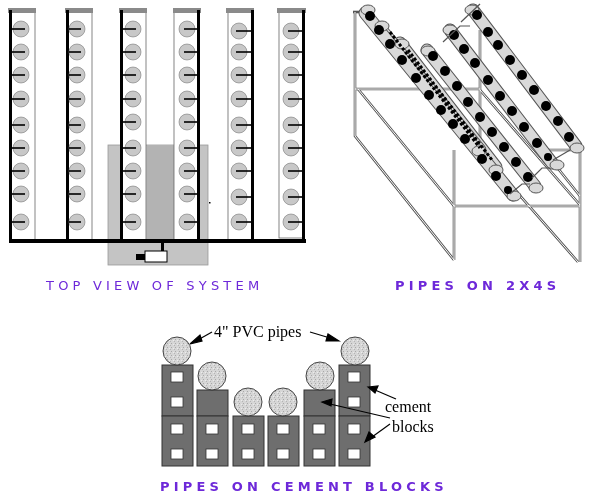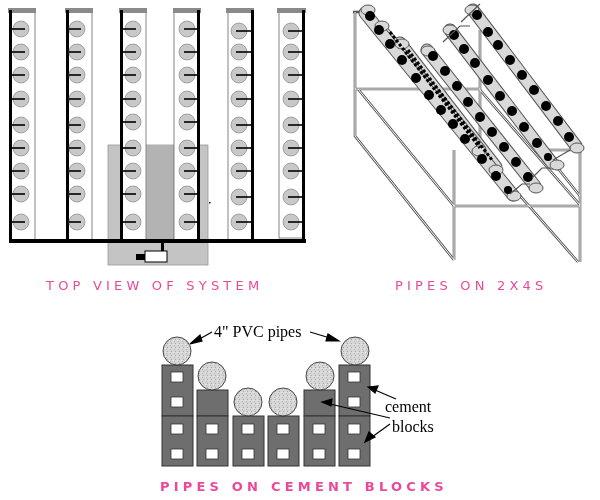--- a/index.html
+++ b/index.html
@@ -1,19 +1,19 @@
 <!DOCTYPE html>
 <html><head>
 <meta charset="utf-8">
 <style>
   html, body { margin:0; padding:0; background:#ffffff; }
   body { width:600px; height:500px; position:relative; overflow:hidden; font-family:"DejaVu Sans", sans-serif; }
   .panel { position:absolute; }
   svg { display:block; }
-  .caption { position:absolute; font-family:"DejaVu Sans", sans-serif; font-size:13px; letter-spacing:4.2px; color:#ec4899; white-space:nowrap; }
+  .caption { position:absolute; font-family:"DejaVu Sans", sans-serif; font-size:13px; letter-spacing:4.2px; color:#6d28d9; white-space:nowrap; }
   .annot { font-family:"Liberation Serif", "DejaVu Serif", serif; }
 </style>
 </head>
 <body>
 
 <div class="panel" style="left:0;top:0;width:320px;height:270px;">
   <svg width="320" height="270" viewBox="0 0 320 270">
 
     <rect x="108" y="145" width="100" height="120" fill="#c4c4c4" stroke="#999" stroke-width="0.8"></rect>
     <rect x="147" y="145" width="27" height="95" fill="#b3b3b3"></rect>
@@ -334,21 +334,21 @@
 
     <g fill="none" stroke="#555" stroke-width="1.2">
       <polyline points="113,42 130,26 140,26"></polyline>
       <polyline points="131,22 150,4"></polyline>
       <polyline points="180,194 192,184 200,184"></polyline>
       <polyline points="202,178 212,168 220,168"></polyline>
       <polyline points="223,160 240,150"></polyline>
     </g>
   </svg>
 </div>
-<div class="caption" style="left:395px;top:278px;">PIPES ON 2X4S</div>
+<div class="caption" style="left:395px;top:278px;font-weight:bold;">PIPES ON 2X4S</div>
 
 <div class="panel" style="left:150px;top:310px;width:300px;height:160px;">
   <svg width="300" height="160" viewBox="0 0 300 160">
     <defs>
       <pattern id="speckle" width="4" height="4" patternUnits="userSpaceOnUse">
         <rect width="4" height="4" fill="#d6d6d6"></rect>
         <rect x="1" y="1" width="1" height="1" fill="#a8a8a8"></rect>
         <rect x="3" y="2" width="1" height="1" fill="#ececec"></rect>
         <rect x="0" y="3" width="1" height="1" fill="#b4b4b4"></rect>
       </pattern>

